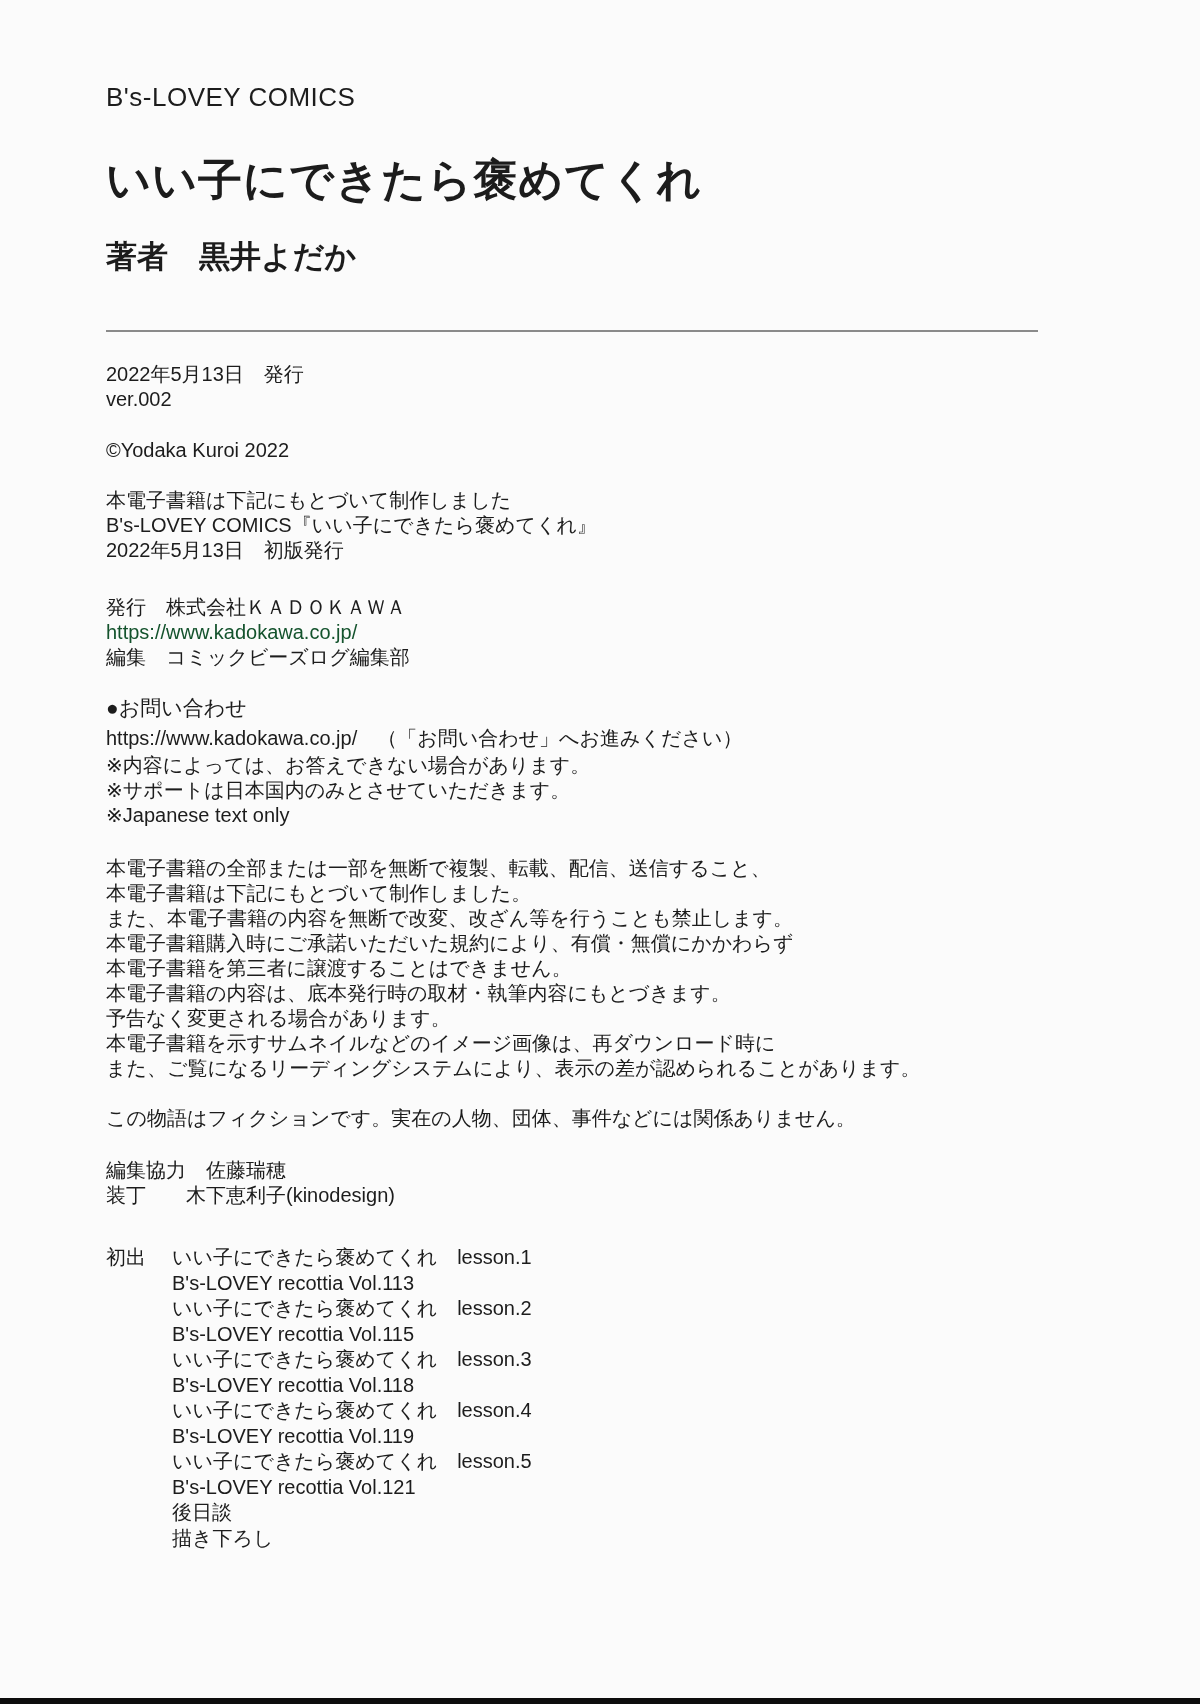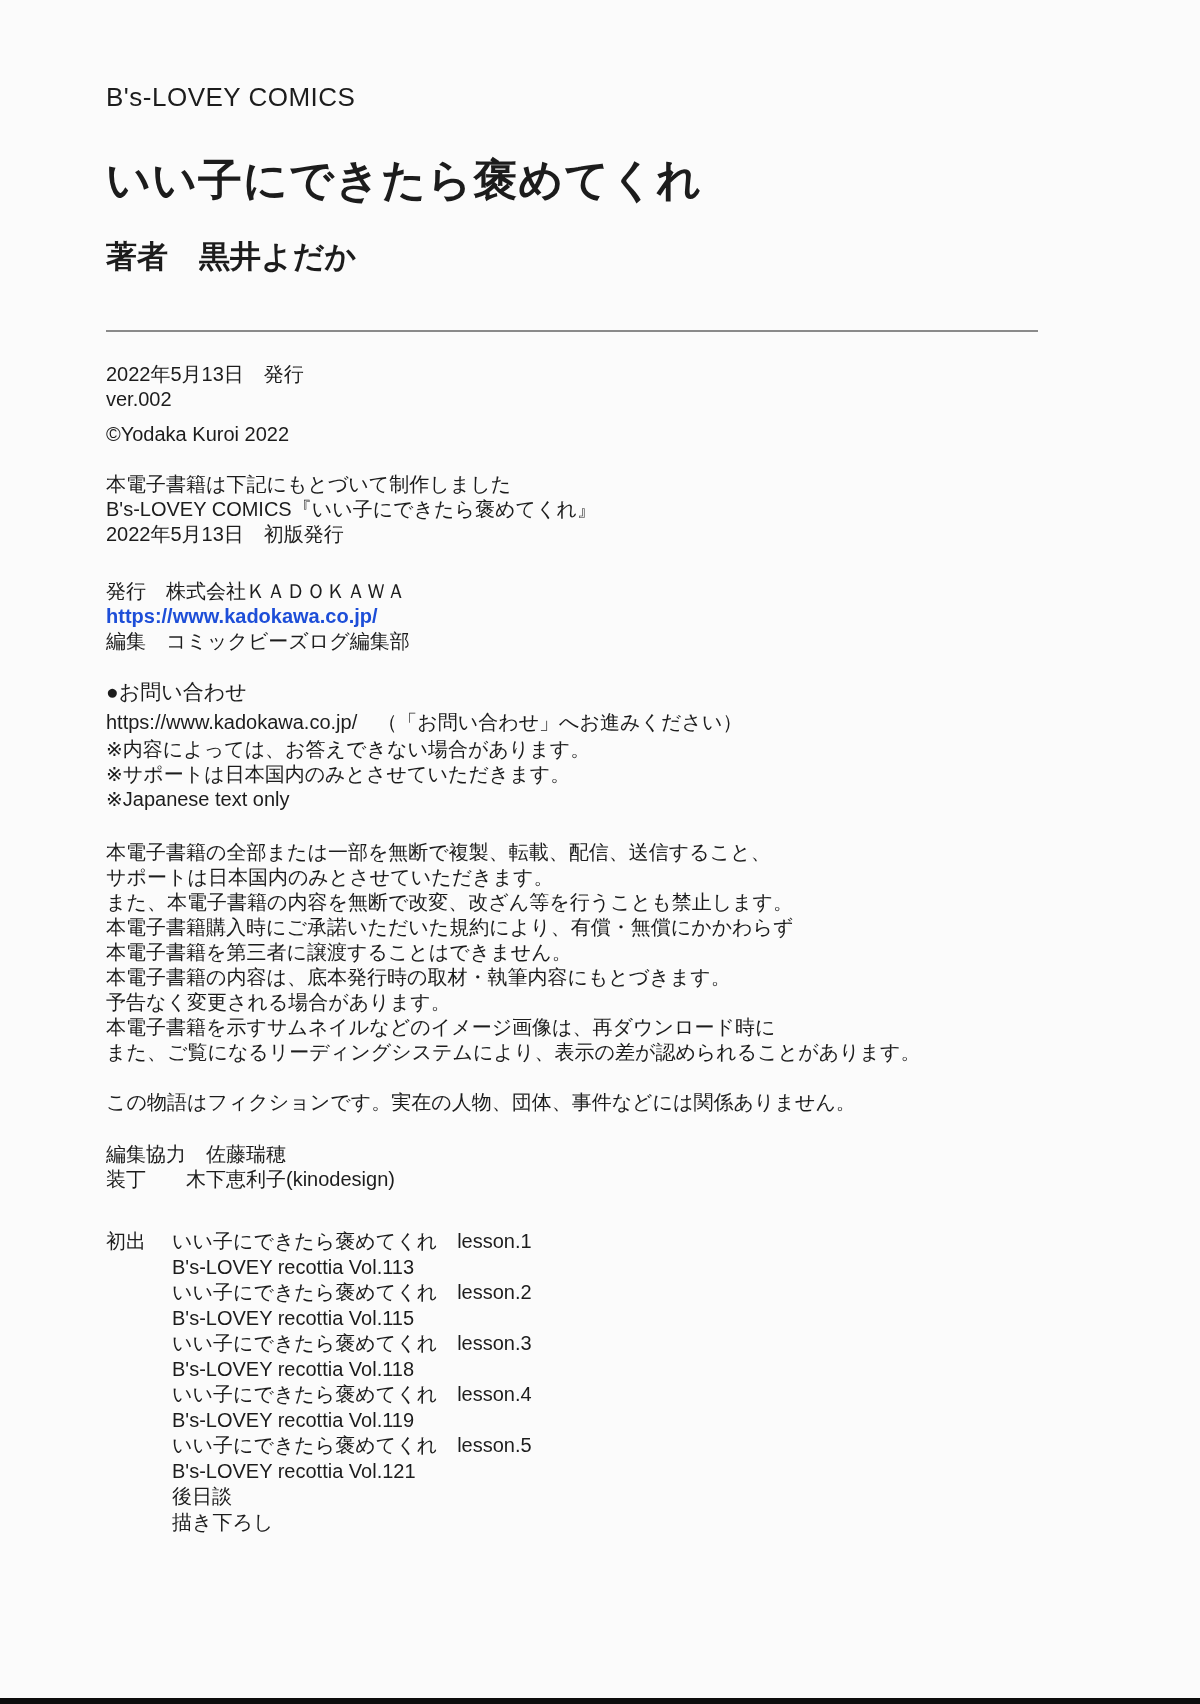--- a/index.html
+++ b/index.html
@@ -42,21 +42,21 @@
     width: 932px;
     height: 2px;
     background: #8a8a8a;
     border: none;
   }
   .block {
     font-size: 20px;
     line-height: 25px;
   }
   .edition-block   { margin-top: 30px; }
-  .copyright-block { margin-top: 10px; }
+  .copyright-block { margin-top: 26px; }
   .source-block    { margin-top: 25px; }
   .publisher-block { margin-top: 32px; }
   .contact-block   { margin-top: 23px; }
   .contact-heading { font-size: 21px; line-height: 30px; }
   .contact-url     { line-height: 30px; }
   .legal-block     { margin-top: 28px; }
   .fiction-block   { margin-top: 25px; }
   .credits-block   { margin-top: 27px; }
   .first-appearance {
     margin-top: 37px;
@@ -70,23 +70,22 @@
   }
   .bottom-edge {
     position: absolute;
     left: 0;
     bottom: 0;
     width: 1200px;
     height: 6px;
     background: #0d0d0d;
   }
   .url-text {
-    color: #1d4ed8;
+    color: #14532d;
     text-decoration: none;
-    font-weight: bold;
   }
 </style>
 </head>
 <body>
 
 <div class="page">
 
   <div class="imprint">B's-LOVEY COMICS</div>
 
   <div class="book-title">
@@ -119,21 +118,21 @@
   <div class="block contact-block">
     <div class="contact-heading">●お問い合わせ</div>
     <div class="contact-url">https://www.kadokawa.co.jp/　（「お問い合わせ」へお進みください）</div>
     <div>※内容によっては、お答えできない場合があります。</div>
     <div>※サポートは日本国内のみとさせていただきます。</div>
     <div>※Japanese text only</div>
   </div>
 
   <div class="block legal-block">
     <div>本電子書籍の全部または一部を無断で複製、転載、配信、送信すること、</div>
-    <div>サポートは日本国内のみとさせていただきます。</div>
+    <div>本電子書籍は下記にもとづいて制作しました。</div>
     <div>また、本電子書籍の内容を無断で改変、改ざん等を行うことも禁止します。</div>
     <div>本電子書籍購入時にご承諾いただいた規約により、有償・無償にかかわらず</div>
     <div>本電子書籍を第三者に譲渡することはできません。</div>
     <div>本電子書籍の内容は、底本発行時の取材・執筆内容にもとづきます。</div>
     <div>予告なく変更される場合があります。</div>
     <div>本電子書籍を示すサムネイルなどのイメージ画像は、再ダウンロード時に</div>
     <div>また、ご覧になるリーディングシステムにより、表示の差が認められることがあります。</div>
   </div>
 
   <div class="block fiction-block">この物語はフィクションです。実在の人物、団体、事件などには関係ありません。</div>

